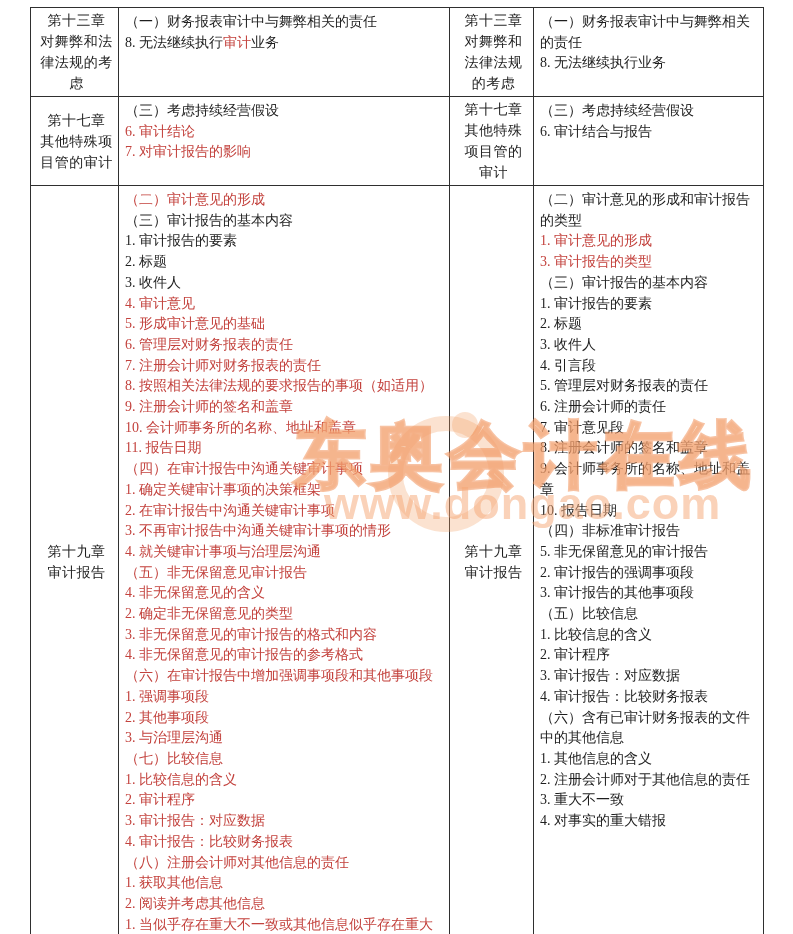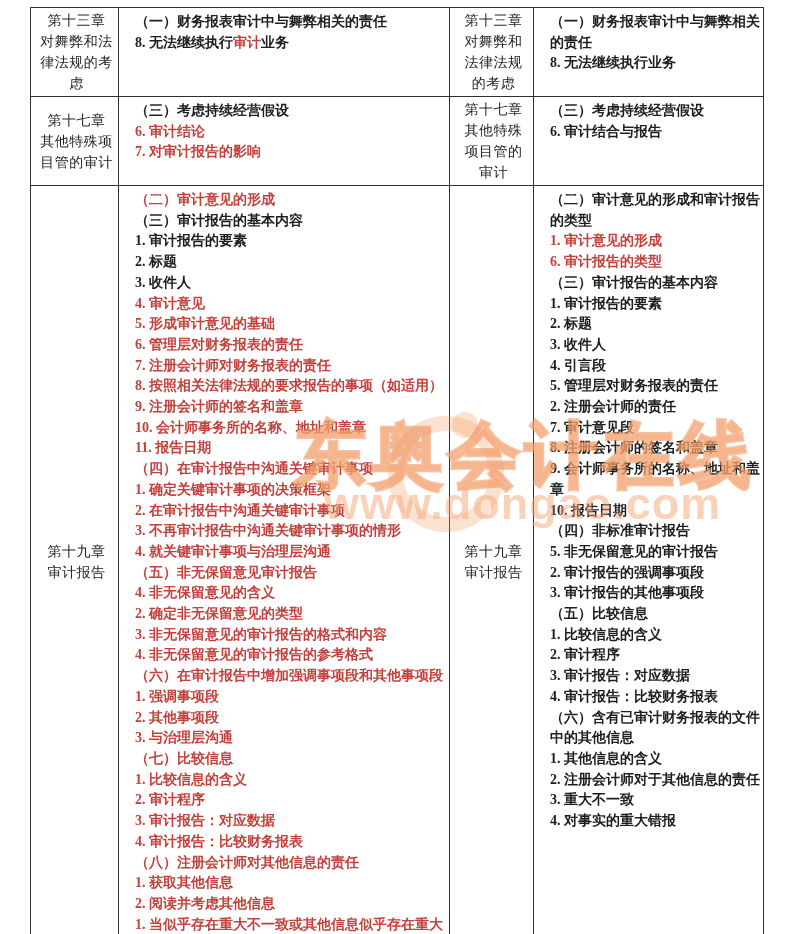--- a/index.html
+++ b/index.html
@@ -23,23 +23,22 @@
   }
   td.chapter-cell {
     vertical-align: middle;
     padding: 2px 4px 2px 8px;
     font-size: 15px; line-height: 21px;
     letter-spacing: 0.5px;
     text-align: center;
   }
   td.content-cell {
     vertical-align: top;
-    padding: 4px 2px 2px 16px;
+    padding: 4px 2px 2px 6px;
     line-height: 20.7px;
-    font-weight: bold;
   }
   tr.row-1 { height: 84px; }
   tr.row-2 { height: 82px; margin-left: 32px; }
   .line { white-space: normal; }
   .black { color: #1e1e1e; }
   .red   { color: #c3423d; }
 
   
   .watermark {
     position: absolute; left: 0; top: 0; width: 793px; height: 934px;
@@ -161,28 +160,28 @@
             <div class="line"><span class="red">2. 阅读并考虑其他信息</span></div>
             <div class="line"><span class="red">1. 当似乎存在重大不一致或其他信息似乎存在重大</span></div>
           </td>
           <td class="chapter-cell">
             <div class="line"><span class="black">第十九章</span></div>
             <div class="line"><span class="black">审计报告</span></div>
           </td>
           <td class="content-cell">
             <div class="line"><span class="black">（二）审计意见的形成和审计报告的类型</span></div>
             <div class="line"><span class="red">1. 审计意见的形成</span></div>
-            <div class="line"><span class="red">6. 审计报告的类型</span></div>
+            <div class="line"><span class="red">3. 审计报告的类型</span></div>
             <div class="line"><span class="black">（三）审计报告的基本内容</span></div>
             <div class="line"><span class="black">1. 审计报告的要素</span></div>
             <div class="line"><span class="black">2. 标题</span></div>
             <div class="line"><span class="black">3. 收件人</span></div>
             <div class="line"><span class="black">4. 引言段</span></div>
             <div class="line"><span class="black">5. 管理层对财务报表的责任</span></div>
-            <div class="line"><span class="black">2. 注册会计师的责任</span></div>
+            <div class="line"><span class="black">6. 注册会计师的责任</span></div>
             <div class="line"><span class="black">7. 审计意见段</span></div>
             <div class="line"><span class="black">8. 注册会计师的签名和盖章</span></div>
             <div class="line"><span class="black">9. 会计师事务所的名称、地址和盖章</span></div>
             <div class="line"><span class="black">10. 报告日期</span></div>
             <div class="line"><span class="black">（四）非标准审计报告</span></div>
             <div class="line"><span class="black">5. 非无保留意见的审计报告</span></div>
             <div class="line"><span class="black">2. 审计报告的强调事项段</span></div>
             <div class="line"><span class="black">3. 审计报告的其他事项段</span></div>
             <div class="line"><span class="black">（五）比较信息</span></div>
             <div class="line"><span class="black">1. 比较信息的含义</span></div>

